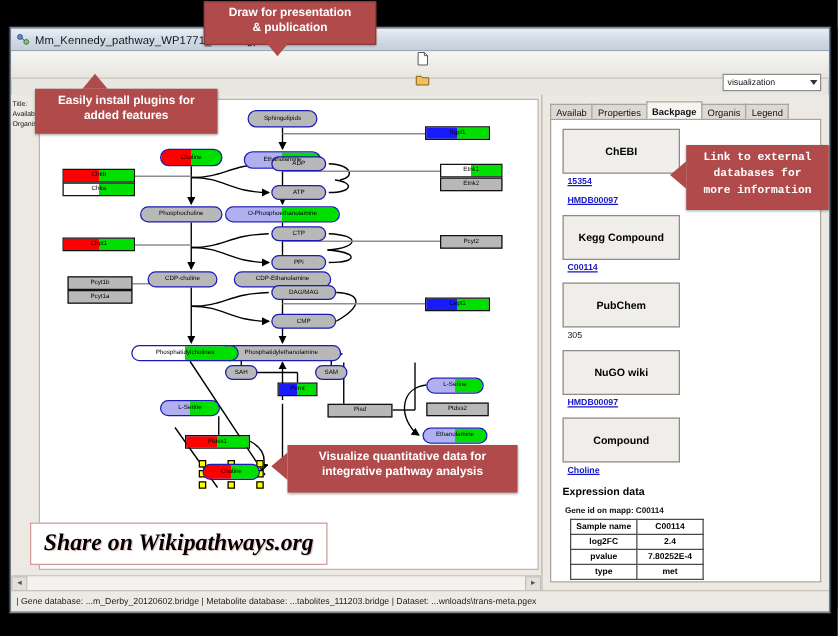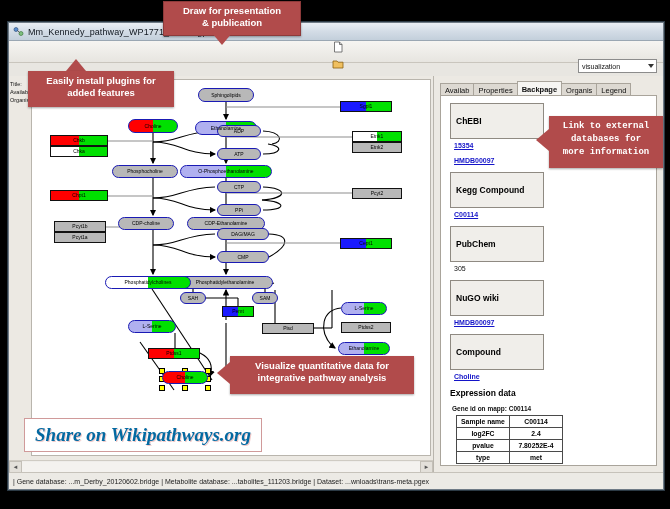--- a/index.html
+++ b/index.html
@@ -37,21 +37,21 @@
 
   .right-pane{position:relative;flex:1;background:#ece9e3;border-left:1px solid #b9b5ad;}
 
   
   .tabrow{position:absolute;left:6px;top:6px;display:flex;align-items:flex-end;height:14px;}
   .tab{font-size:7.5px;color:#111;padding:2px 4px 1px 4px;background:#ddd9d2;border:1px solid #a9a49b;border-bottom:none;margin-right:-1px;}
   .tab.active{background:#f6f5f2;padding-top:3px;padding-bottom:2px;font-weight:bold;}
   .bp-panel{position:absolute;left:6px;top:19px;right:6px;bottom:6px;background:#fff;border:1px solid #a9a49b;overflow:hidden;}
   .bp-inner{padding:7px 0 0 9px;}
   .db-head{display:inline-block;min-width:82px;background:#f0eeea;border:1px solid #8f8a82;
-     font-size:8.5px;font-weight:bold;color:#000;padding:12px 5px;margin-bottom:3px;}
+     font-size:8.5px;font-weight:bold;color:#000;padding:12px 5px;margin-bottom:3px;text-align:center;}
   .db-link{font-size:7px;color:#1414c8;text-decoration:underline;font-weight:bold;margin:0 0 8px 4px;}
   .db-plain{font-size:7px;color:#111;margin:0 0 8px 4px;}
   .exp-title{font-size:8.5px;font-weight:bold;color:#000;margin:2px 0 7px 0;}
   .gene-line{font-size:6.5px;font-weight:bold;color:#111;margin:0 0 3px 2px;}
   table.expr{border-collapse:collapse;margin-left:6px;}
   table.expr td{border:1px solid #4a4a4a;font-size:6.8px;font-weight:bold;text-align:center;
      padding:2px 4px;color:#000;background:#fff;min-width:44px;}
 
   .vis-combo{position:absolute;right:6px;top:-17px;width:72px;height:12px;background:#fff;border:1px solid #8c8c8c;
      display:flex;align-items:center;justify-content:space-between;font-size:7px;color:#111;padding:0 2px 0 3px;}
@@ -77,21 +77,21 @@
      font-size:9.5px;line-height:12px;box-shadow:0 1px 2px rgba(0,0,0,.35);}
   .ann.border{border:1px solid #8d3a3a;}
   .arrow-dn{position:absolute;width:0;height:0;border-left:10px solid transparent;
      border-right:10px solid transparent;border-top:12px solid #b14b4b;}
   .arrow-up{position:absolute;width:0;height:0;border-left:10px solid transparent;
      border-right:10px solid transparent;border-bottom:12px solid #b14b4b;}
   .arrow-lf{position:absolute;width:0;height:0;border-top:11px solid transparent;
      border-bottom:11px solid transparent;border-right:13px solid #b14b4b;}
   .share-box{position:absolute;background:#fff;border:1px solid #d09a9a;padding:5px 10px;}
   .share-txt{font-family:"Liberation Serif",serif;font-style:italic;font-weight:bold;font-size:19px;
-     color:#0369a1;text-shadow:1px 1px 0 #f0c9c9;white-space:nowrap;}
+     color:#000000;text-shadow:1px 1px 0 #f0c9c9;white-space:nowrap;}
 
   .handle{position:absolute;width:4px;height:4px;background:#ffff00;border:1px solid #000;}
 </style>
 </head>
 <body>
 
 <div id="root">
 
   <div class="ann border" style="left:163px;top:1px;width:136px;height:30px;padding-top:3px;z-index:40;">
     <div style="white-space:pre-line;">Draw for presentation

